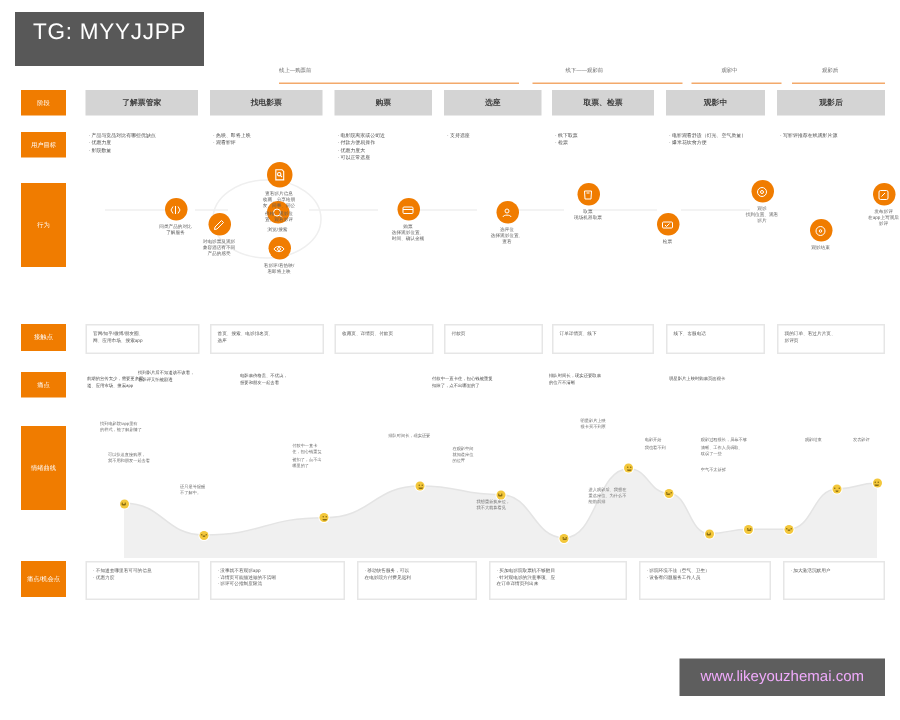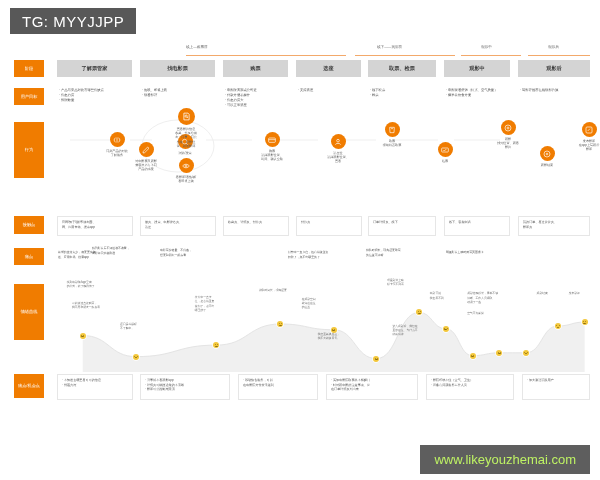--- a/index.html
+++ b/index.html
@@ -6,27 +6,27 @@
   body{
     width:600px;height:480px;background:#ffffff;
     font-family:"Liberation Sans","DejaVu Sans",sans-serif;
     overflow:hidden;position:relative;
   }
   
   .tg-tag{
     position:absolute;left:10px;top:8px;
     background:#585858;color:#ffffff;
     font-size:15px;letter-spacing:.5px;
-    padding:5px 12px 4px 12px;
+    padding:5px 12px 14px 12px;
     z-index:40;
   }
   .bottom-tag{
-    position:absolute;right:10px;bottom:6px;
-    background:#5e5e5e;color:#bef264;
-    font-size:13px;padding:7px 14px;
+    position:absolute;right:10px;bottom:16px;
+    background:#5e5e5e;color:#f0abfc;
+    font-size:10px;padding:7px 14px;
     z-index:40;
   }
   
   .map{
     position:absolute;left:0;top:44px;width:600px;height:390px;
   }
   
   .rlabel{
     position:absolute;left:14px;width:30px;
     background:#F07C00;color:#fff;

